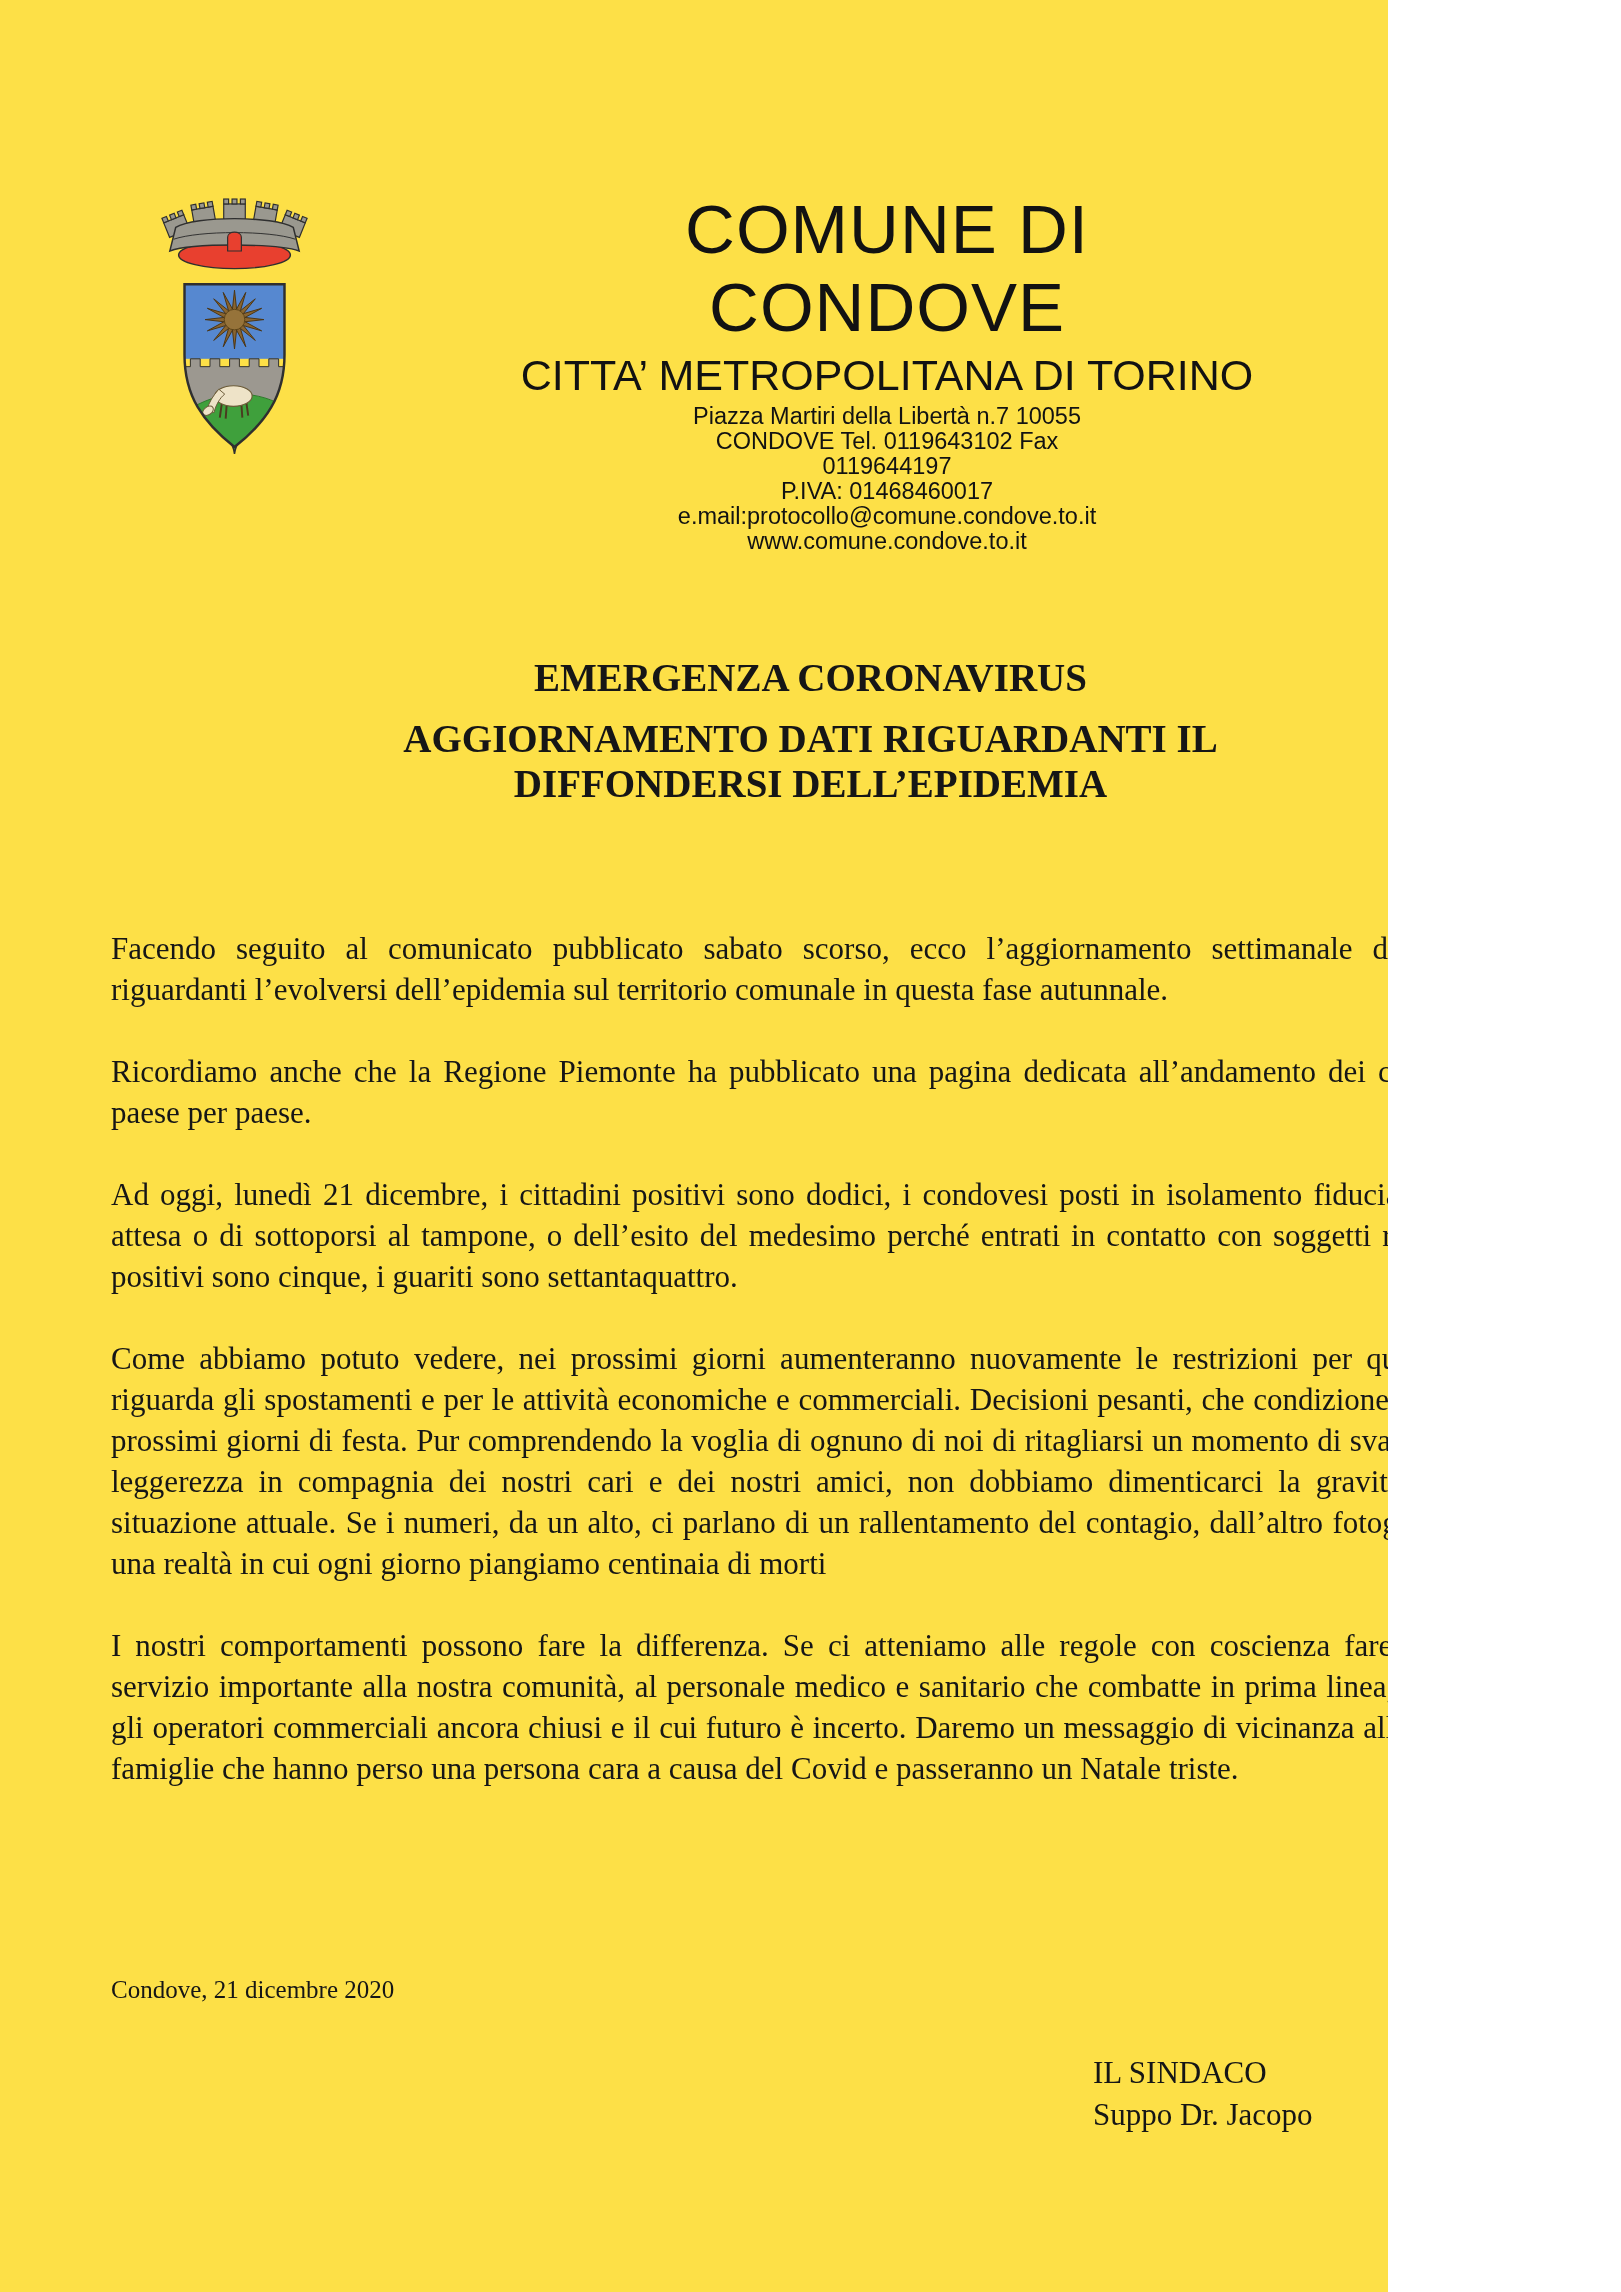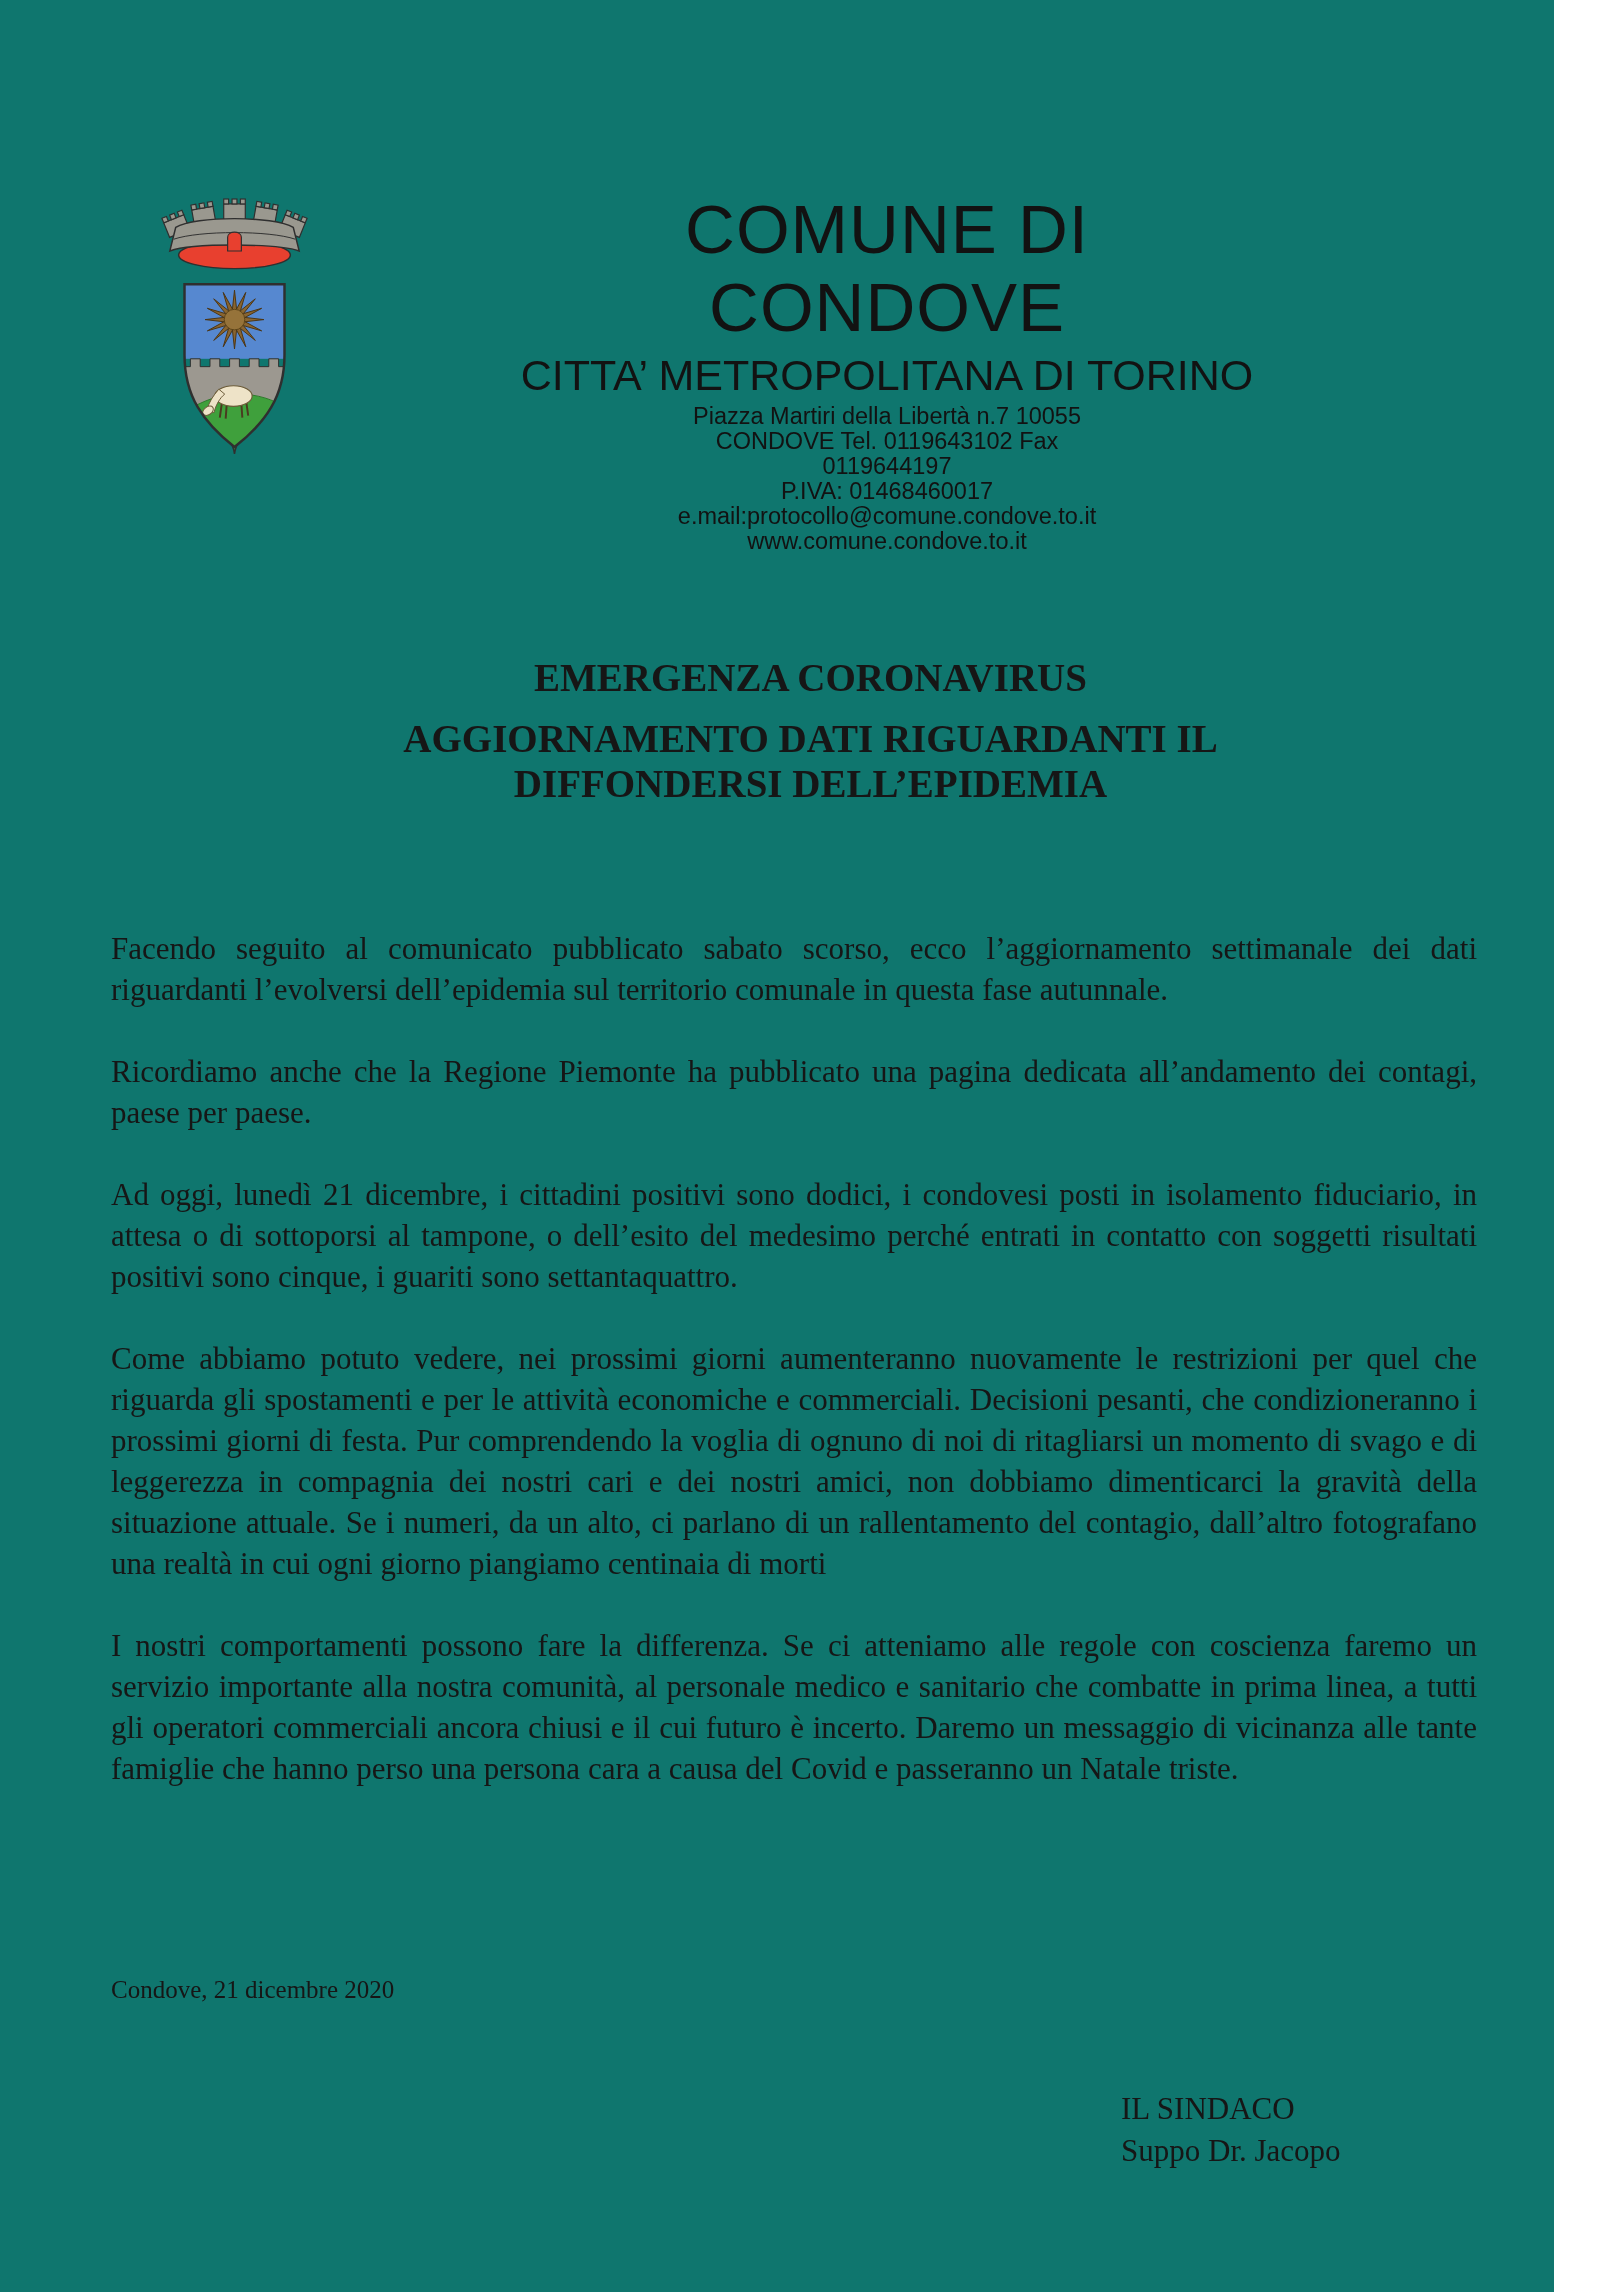--- a/index.html
+++ b/index.html
@@ -1,20 +1,20 @@
 <!DOCTYPE html>
 <html lang="it"><head>
 <meta charset="utf-8">
 <style>
   html,body{margin:0;padding:0;background:#ffffff;}
   .page{
     position:relative;
-    width:1554px;
+    width:1388px;
     height:2293px;
-    background:#0f766e;
+    background:#fde047;
     font-family:"Liberation Serif", serif;
     color:#161616;
     overflow:hidden;
   }
   
   .crest{
     position:absolute;
     left:160px; top:194px;
     width:149px; height:261px;
   }
@@ -68,25 +68,24 @@
   .body-text p{margin:0 0 41px 0;}
   
   .dateline{
     position:absolute;
     left:111px; top:1969px;
     font-size:25px;
     line-height:41px;
   }
   .signature{
     position:absolute;
-    left:1121px; top:2052px;
+    left:1093px; top:2052px;
     font-size:31px;
     line-height:42px;
     text-align:left;
-    margin-top:36px;
   }
 </style>
 </head>
 <body>
 
 <div class="page">
 
   <div class="crest">
     <svg viewBox="0 0 152 266" width="149" height="261">
 

